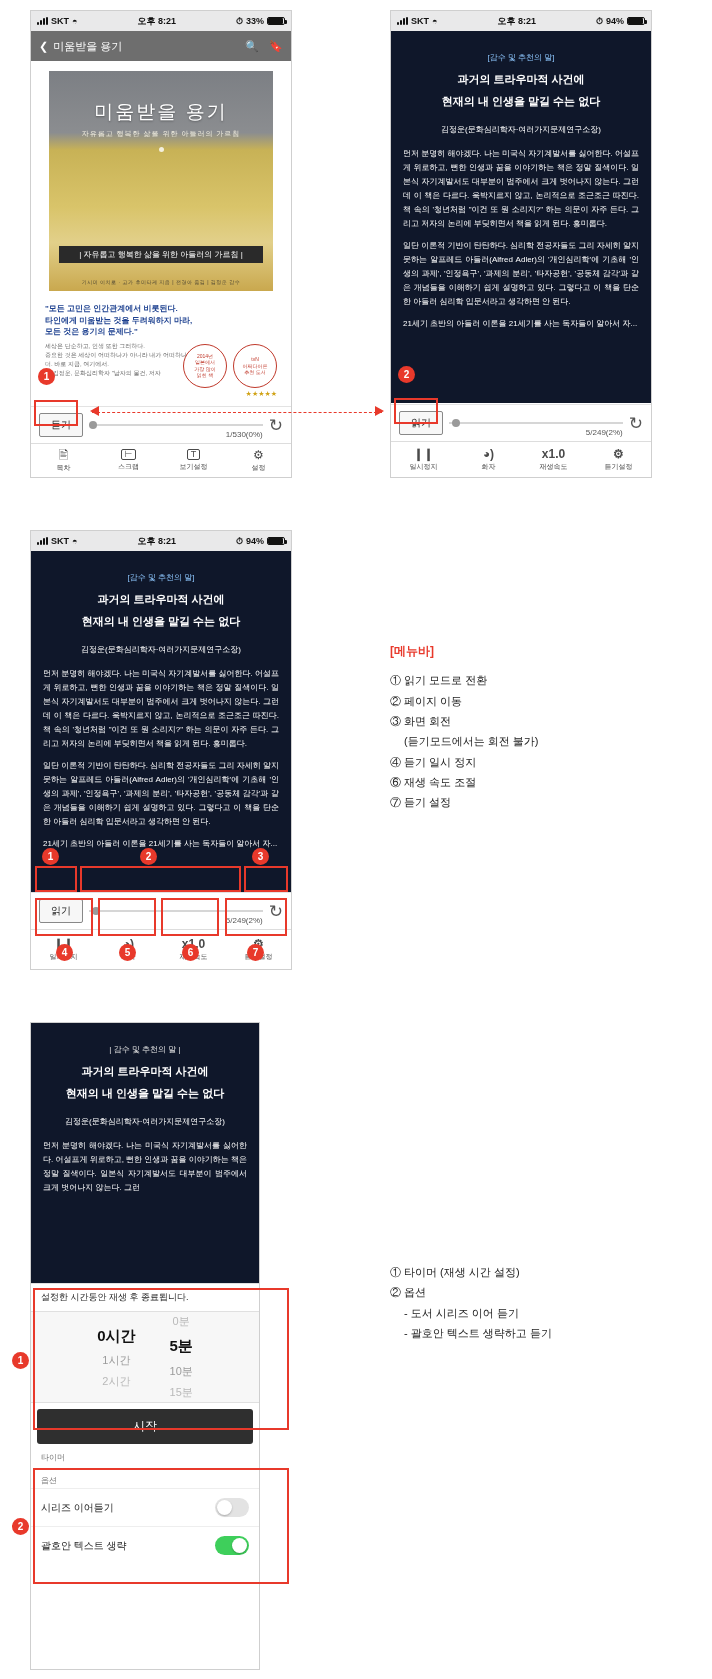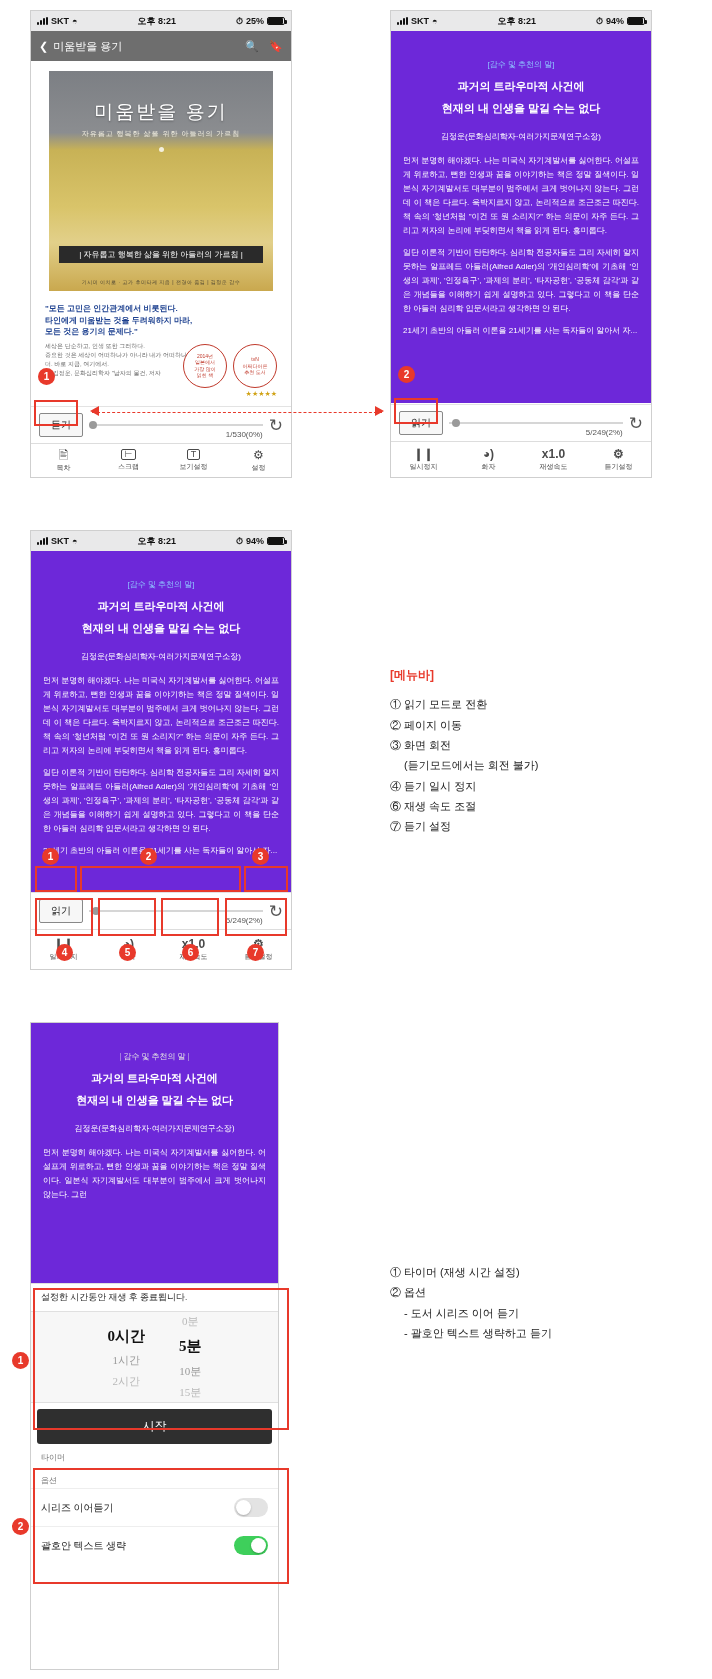--- a/index.html
+++ b/index.html
@@ -253,22 +253,22 @@
   .tab .tglyph { font-size: 12px; line-height: 1; }
   .tab .tglyph.boxed {
     border: 1.2px solid #4a4a4a;
     border-radius: 2px;
     padding: 0 3px;
     font-size: 9px;
   }
 
   
   .reader {
-    background: #6d28d9;
-    padding: 24px 12px;
+    background: #0f172a;
+    padding: 17px 12px;
     color: #ffffff;
   }
   .reader .tagline {
     text-align: center;
     font-size: 8px;
     color: #8fc8ff;
     margin: 4px 0 8px;
   }
   .reader h2 {
     margin: 0 0 4px;
@@ -343,21 +343,20 @@
     position: absolute;
     color: #222;
     font-size: 11px;
     line-height: 1.85;
   }
   .legend .ltitle {
     color: #e8392b;
     font-weight: bold;
     margin-bottom: 8px;
     font-size: 12px;
-    margin-top: 24px;
   }
   .legend .lsub {
     padding-left: 14px;
     display: block;
   }
 
   
   .sheet-note {
     background: #ffffff;
     font-size: 9px;
@@ -450,21 +449,21 @@
             <i></i>
             <i></i>
             <i></i>
           </span>
         <span>SKT</span>
         <span class="wifi-icon">◓</span>
       </div>
       <span>오후 8:21</span>
       <div class="sb-right">
         <span>⏱</span>
-        <span>25%</span>
+        <span>33%</span>
         <span class="battery">
             <span style="width:95%"></span>
           </span>
       </div>
     </div>
 
     <div class="navbar">
       <div class="nav-left">
         <span class="icon-btn">❮</span>
         <span>미움받을 용기</span>
@@ -683,21 +682,21 @@
     <div class="ltitle">[메뉴바]</div>
     <div>① 읽기 모드로 전환</div>
     <div>② 페이지 이동</div>
     <div>③ 화면 회전</div>
     <div class="lsub">(듣기모드에서는 회전 불가)</div>
     <div>④ 듣기 일시 정지</div>
     <div>⑥ 재생 속도 조절</div>
     <div>⑦ 듣기 설정</div>
   </div>
 
-  <div class="phone" style="left:30px; top:1022px; width:249px; height:648px;font-family:Liberation Serif, serif;">
+  <div class="phone" style="left:30px; top:1022px; width:230px; height:648px;">
     <div class="reader" style="height:260px;overflow:hidden;">
       <div class="tagline" style="color:#e4e4e4">| 감수 및 추천의 말 |</div>
       <h2>과거의 트라우마적 사건에</h2>
       <h2>현재의 내 인생을 맡길 수는 없다</h2>
       <div class="author">김정운(문화심리학자·여러가지문제연구소장)</div>
       <p>먼저 분명히 해야겠다. 나는 미국식 자기계발서를 싫어한다. 어설프게 위로하고, 뻔한 인생과 꿈을 이야기하는 책은 정말 질색이다. 일본식 자기계발서도 대부분이 범주에서 크게 벗어나지 않는다. 그런</p>
     </div>
 
     <div class="sheet-note">설정한 시간동안 재생 후 종료됩니다.</div>
 

